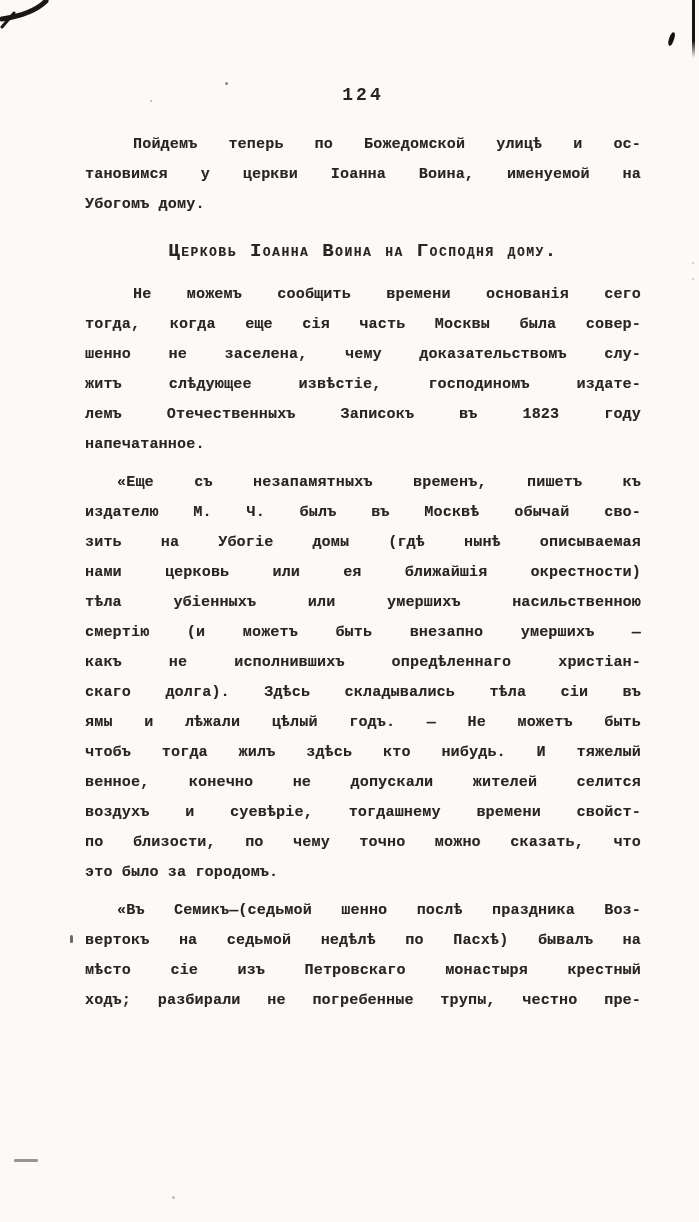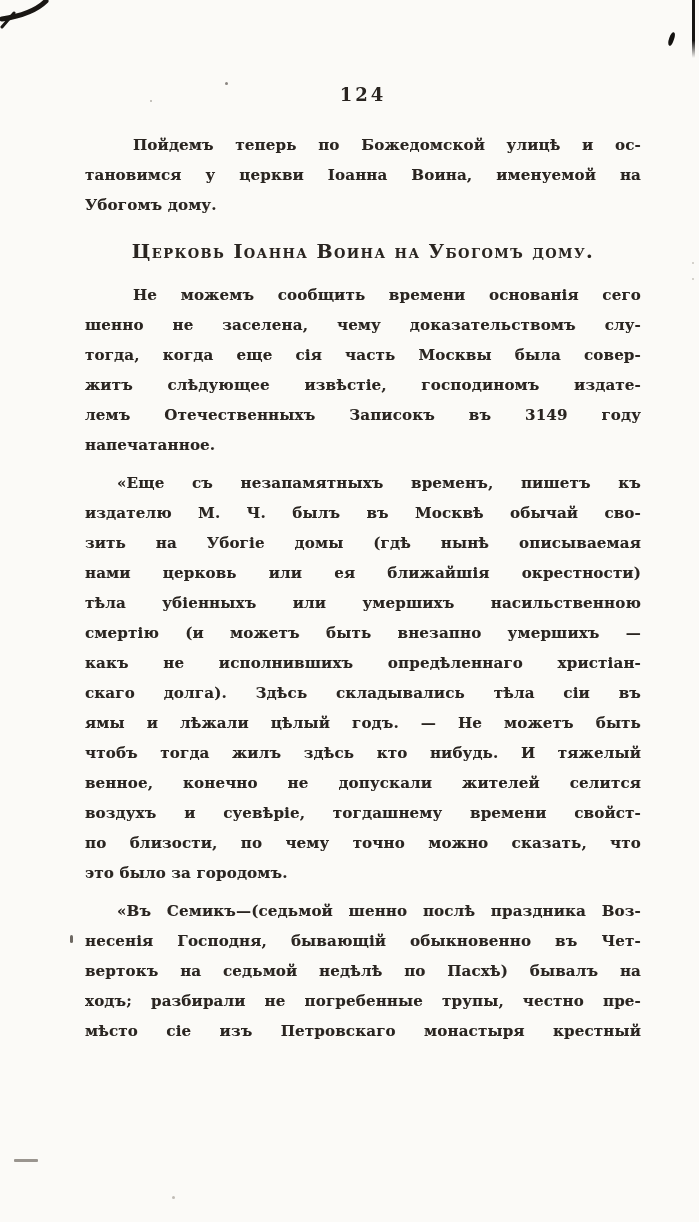--- a/index.html
+++ b/index.html
@@ -11,20 +11,21 @@
     background: #fbfaf7;
     overflow: hidden;
     font-family: "DejaVu Serif", serif;
     color: #2a2521;
   }
   .content {
     position: absolute;
     left: 85px;
     top: 84px;
     width: 556px;
+    font-family: Liberation Mono, monospace;
   }
   .pageno {
     text-align: center;
     font-size: 18px;
     font-weight: bold;
     letter-spacing: 3px;
     line-height: 22px;
     margin-bottom: 24px;
     color: #292420;
   }
@@ -96,28 +97,28 @@
   <div class="content">
 
     <div class="pageno">124</div>
 
     <div class="para">
       <div class="line indent-lg">Пойдемъ теперь по Божедомской улицѣ и ос-</div>
       <div class="line">тановимся у церкви Іоанна Воина, именуемой на</div>
       <div class="line last">Убогомъ дому.</div>
     </div>
 
-    <div class="heading">Церковь Іоанна Воина на Убогомъ дому.</div>
+    <div class="heading">Церковь Іоанна Воина на Господня дому.</div>
 
     <div class="para">
       <div class="line indent-lg">Не можемъ сообщить времени основанія сего</div>
+      <div class="line">тогда, когда еще сія часть Москвы была совер-</div>
       <div class="line">шенно не заселена, чему доказательствомъ слу-</div>
-      <div class="line">тогда, когда еще сія часть Москвы была совер-</div>
       <div class="line">житъ слѣдующее извѣстіе, господиномъ издате-</div>
-      <div class="line">лемъ Отечественныхъ Записокъ въ 3149 году</div>
+      <div class="line">лемъ Отечественныхъ Записокъ въ 1823 году</div>
       <div class="line last">напечатанное.</div>
     </div>
 
     <div class="para">
       <div class="line indent-sm">«Еще съ незапамятныхъ временъ, пишетъ къ</div>
       <div class="line">издателю М. Ч. былъ въ Москвѣ обычай сво-</div>
       <div class="line">зить на Убогіе домы (гдѣ нынѣ описываемая</div>
       <div class="line">нами церковь или ея ближайшія окрестности)</div>
       <div class="line">тѣла убіенныхъ или умершихъ насильственною</div>
       <div class="line">смертію (и можетъ быть внезапно умершихъ —</div>
@@ -126,20 +127,19 @@
       <div class="line">ямы и лѣжали цѣлый годъ. — Не можетъ быть</div>
       <div class="line">чтобъ тогда жилъ здѣсь кто нибудь. И тяжелый</div>
       <div class="line">венное, конечно не допускали жителей селится</div>
       <div class="line">воздухъ и суевѣріе, тогдашнему времени свойст-</div>
       <div class="line">по близости, по чему точно можно сказать, что</div>
       <div class="line last">это было за городомъ.</div>
     </div>
 
     <div class="para">
       <div class="line indent-sm">«Въ Семикъ—(седьмой шенно послѣ праздника Воз-</div>
-      <div class="line">несенія Господня, бывающій обыкновенно въ Чет-</div>
       <div class="line">вертокъ на седьмой недѣлѣ по Пасхѣ) бывалъ на</div>
+      <div class="line">мѣсто сіе изъ Петровскаго монастыря крестный</div>
       <div class="line">ходъ; разбирали не погребенные трупы, честно пре-</div>
-      <div class="line">мѣсто сіе изъ Петровскаго монастыря крестный</div>
     </div>
 
   </div>
 </div>
 
 </body></html>

